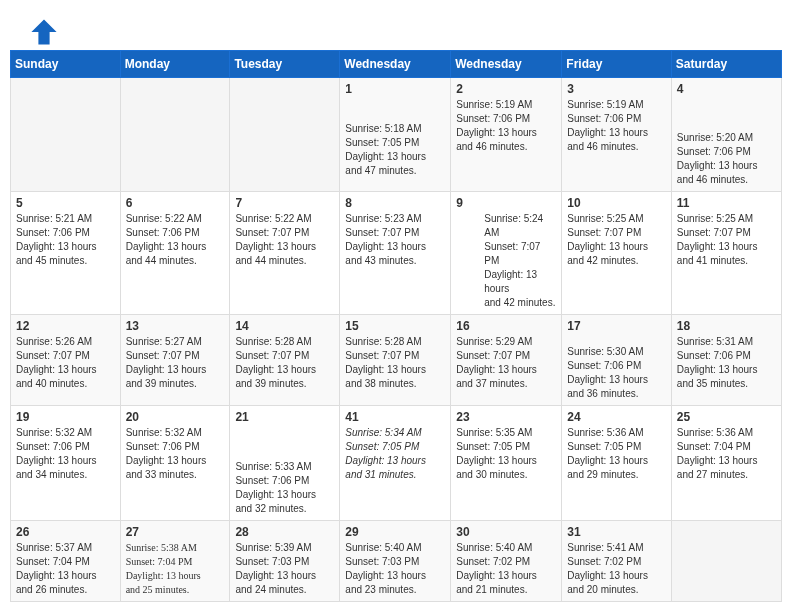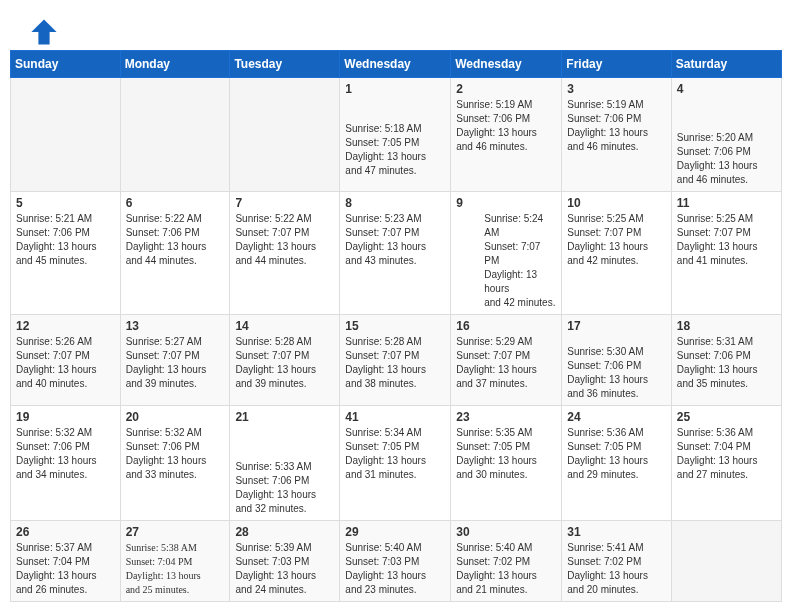--- a/index.html
+++ b/index.html
@@ -276,21 +276,21 @@
           </td>
           <td>
             <span class="day-num">21</span>
             <div class="day-info" style="white-space: pre-line; margin-top: 36px;">Sunrise: 5:33 AM
 Sunset: 7:06 PM
 Daylight: 13 hours
 and 32 minutes.</div>
           </td>
           <td>
             <span class="day-num">41</span>
-            <div class="day-info" style="white-space: pre-line;">Sunrise: 5:34 AM
+            <div class="day-info" style="white-space: pre-line; font-style: italic;">Sunrise: 5:34 AM
 Sunset: 7:05 PM
 Daylight: 13 hours
 and 31 minutes.</div>
           </td>
           <td>
             <span class="day-num">23</span>
             <div class="day-info" style="white-space: pre-line;">Sunrise: 5:35 AM
 Sunset: 7:05 PM
 Daylight: 13 hours
 and 30 minutes.</div>

